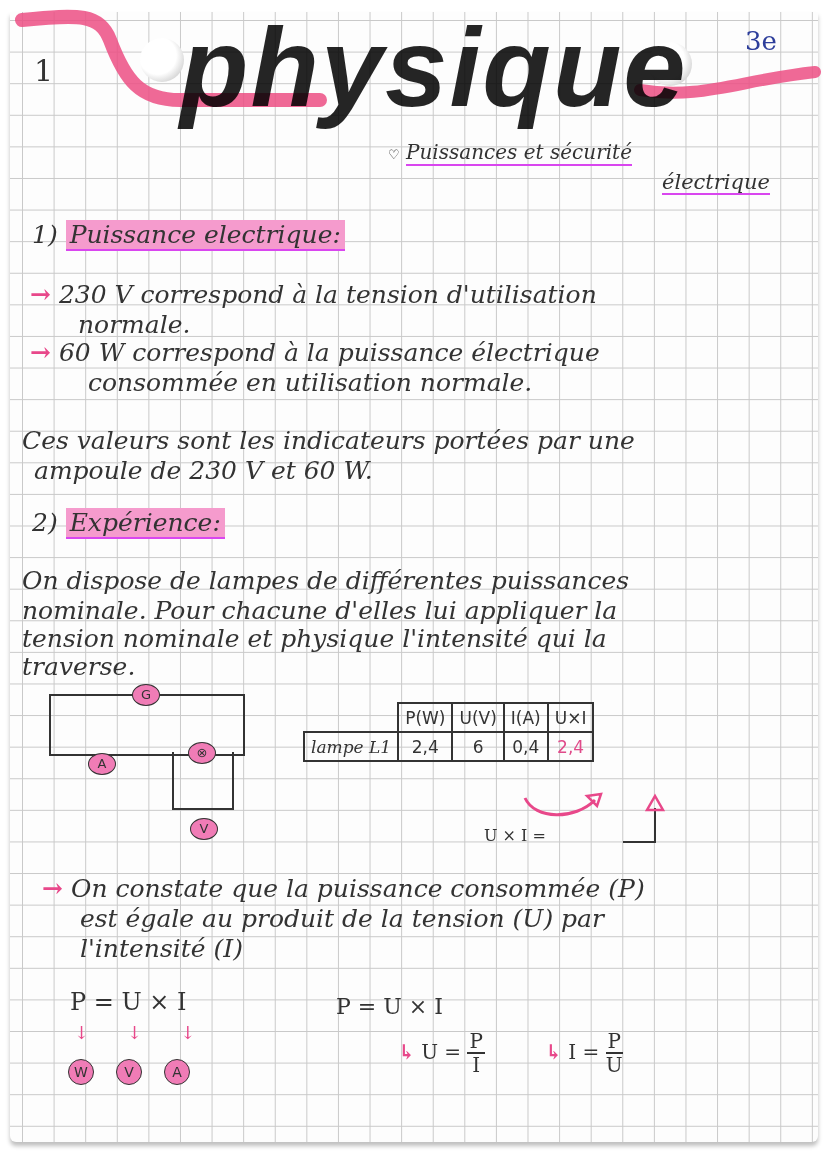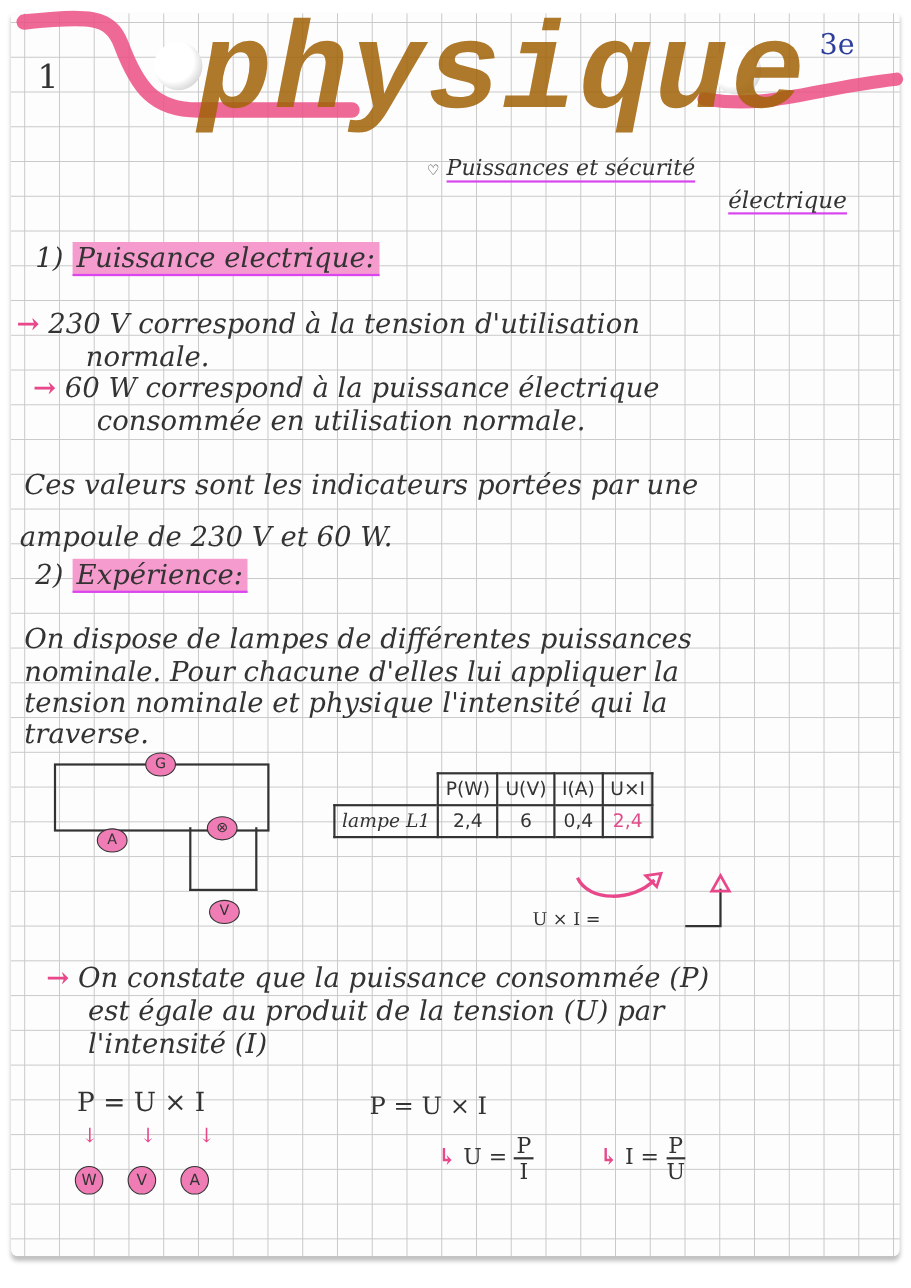--- a/index.html
+++ b/index.html
@@ -46,46 +46,46 @@
   <path d="M22 20 C80 14 100 14 110 40 C125 80 140 100 180 100 L320 100" stroke="#ec4f84" stroke-width="14" fill="none" opacity="0.85" stroke-linecap="round"></path>
   <path d="M640 90 C700 100 740 80 815 72" stroke="#ec4f84" stroke-width="12" fill="none" opacity="0.85" stroke-linecap="round"></path>
 </svg>
 
 <div class="hw" style="left:34px;top:56px;font-size:30px;font-style:normal;">1</div>
 <div class="hw" style="left:745px;top:28px;font-size:26px;font-style:normal;color:#2d3e9b;">3e</div>
 
 <div class="hole" style="left:140px;top:38px;"></div>
 <div class="hole" style="left:648px;top:42px;"></div>
 
-<div class="hw" style="left:180px;top:12px;font-size:112px;font-weight:bold;color:#a16207;opacity:0.85;letter-spacing:2px;font-family:Liberation Mono, monospace;">physique</div>
+<div class="hw" style="left:180px;top:12px;font-size:112px;font-weight:bold;color:#000000;opacity:0.85;letter-spacing:2px;font-family:Liberation Sans, sans-serif;">physique</div>
 
 <div class="hw" style="left:388px;top:142px;font-size:20px;">
   <span style="font-size:13px;font-style:normal;">♡</span>
   <span class="ul">Puissances et sécurité</span>
 </div>
 <div class="hw ul" style="left:662px;top:172px;font-size:21px;">électrique</div>
 
 <div class="hw" style="left:32px;top:222px;">
   <span>1)</span>
   <span class="hl ul">Puissance electrique:</span>
 </div>
 
-<div class="hw" style="left:15px;top:282px;">
+<div class="hw" style="left:30px;top:282px;">
   <span class="arrow">→</span>
   <span>230 V correspond à la tension d'utilisation</span>
 </div>
 <div class="hw" style="left:78px;top:312px;">normale.</div>
 <div class="hw" style="left:30px;top:340px;">
   <span class="arrow">→</span>
   <span>60 W correspond à la puissance électrique</span>
 </div>
 <div class="hw" style="left:88px;top:370px;">consommée en utilisation normale.</div>
 
 <div class="hw" style="left:22px;top:428px;">Ces valeurs sont les indicateurs portées par une</div>
-<div class="hw" style="left:18px;top:458px;margin-top:17px;">ampoule de 230 V et 60 W.</div>
+<div class="hw" style="left:34px;top:458px;">ampoule de 230 V et 60 W.</div>
 
 <div class="hw" style="left:32px;top:510px;">
   <span>2)</span>
   <span class="hl ul">Expérience:</span>
 </div>
 
 <div class="hw" style="left:22px;top:568px;">On dispose de lampes de différentes puissances</div>
 <div class="hw" style="left:22px;top:598px;">nominale. Pour chacune d'elles lui appliquer la</div>
 <div class="hw" style="left:22px;top:626px;">tension nominale et physique l'intensité qui la</div>
 <div class="hw" style="left:22px;top:654px;">traverse.</div>

